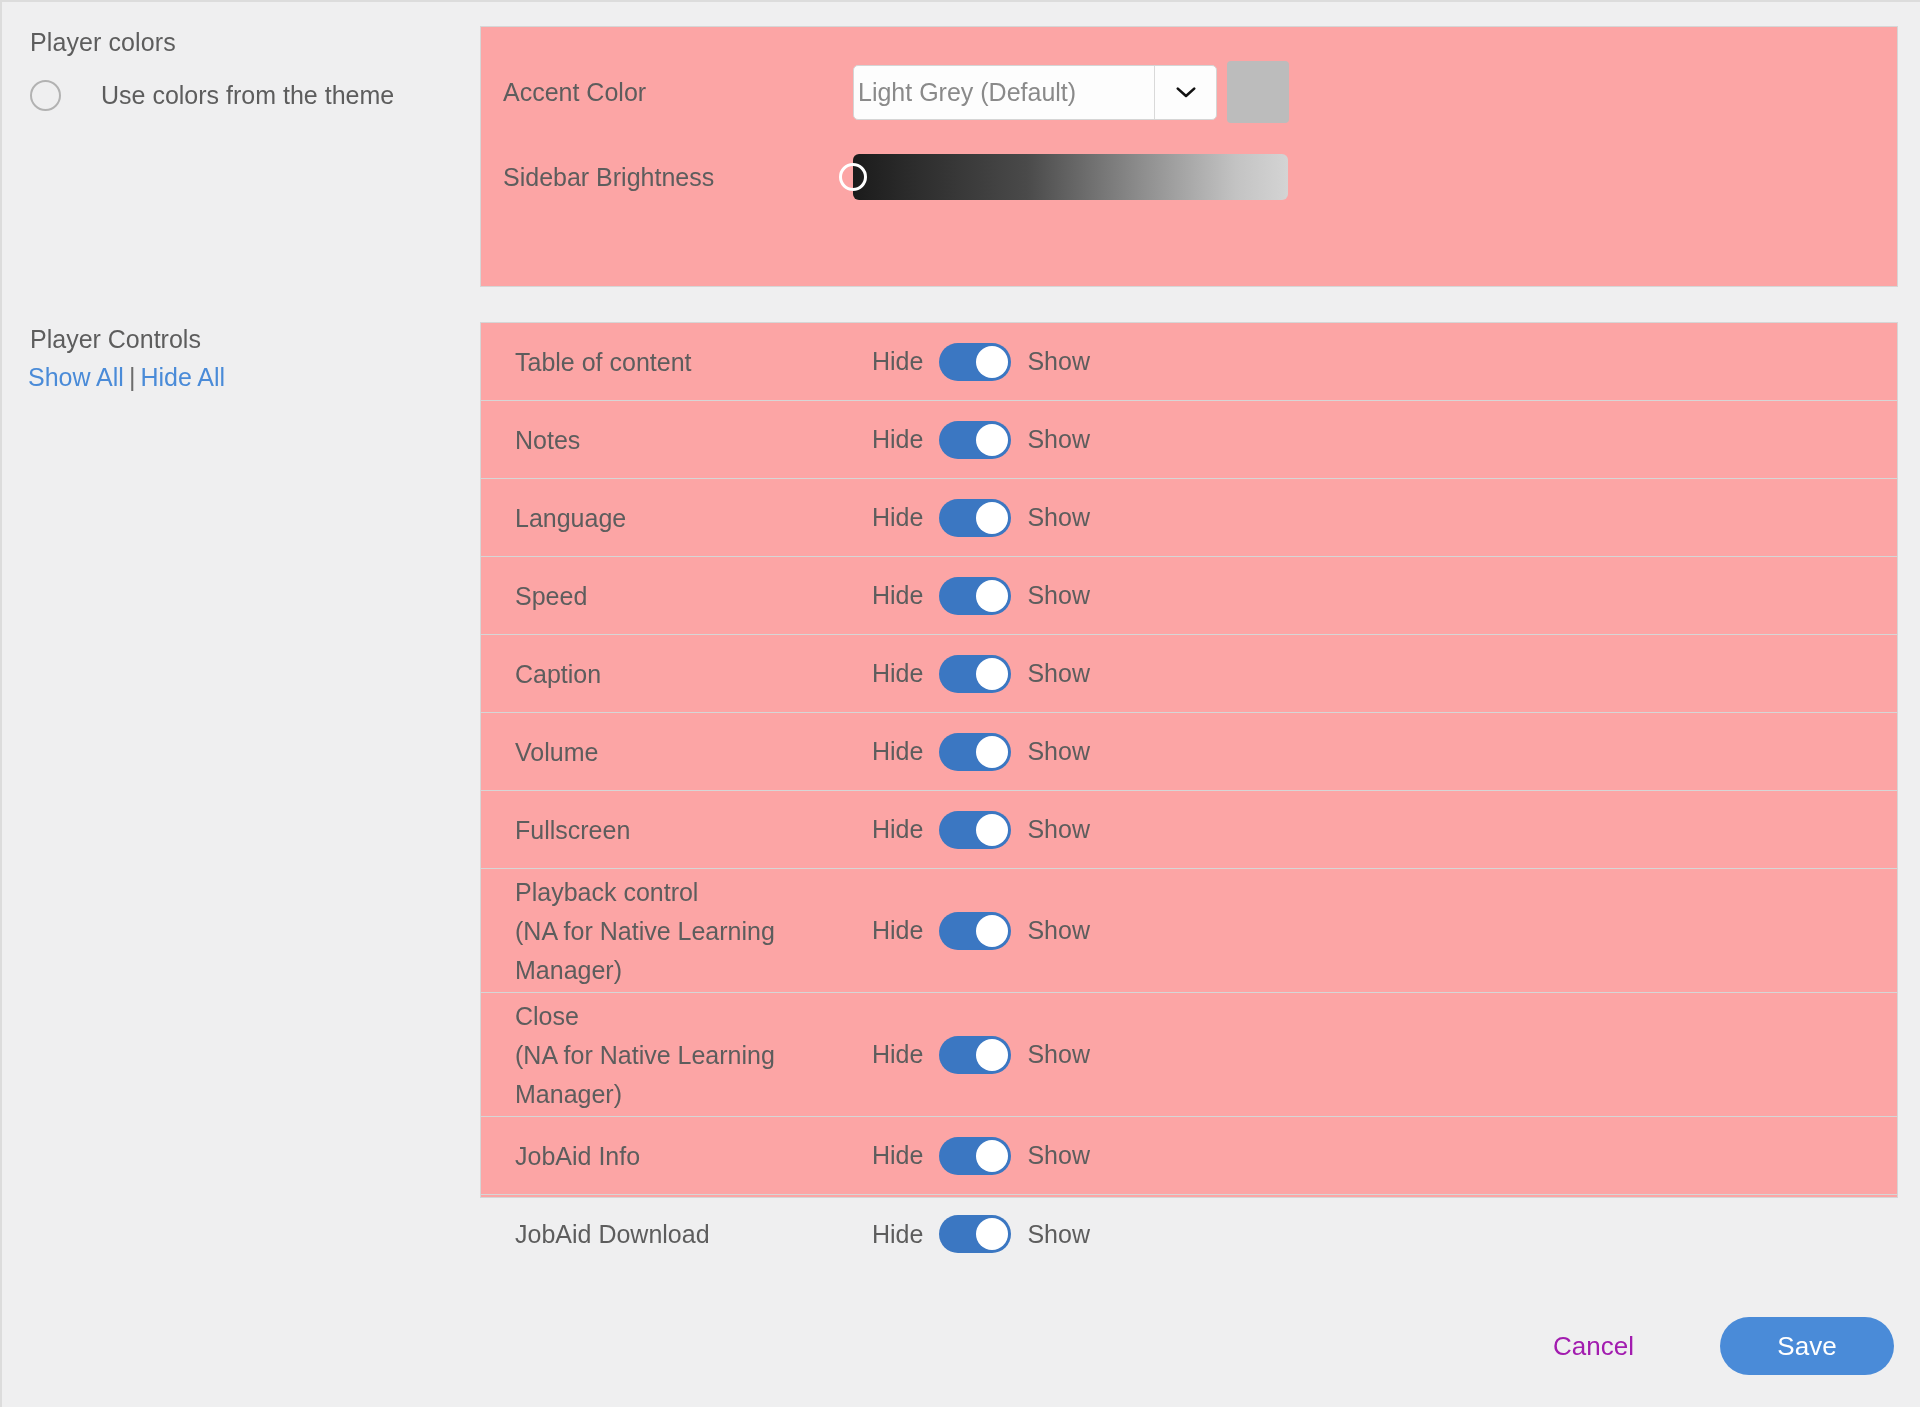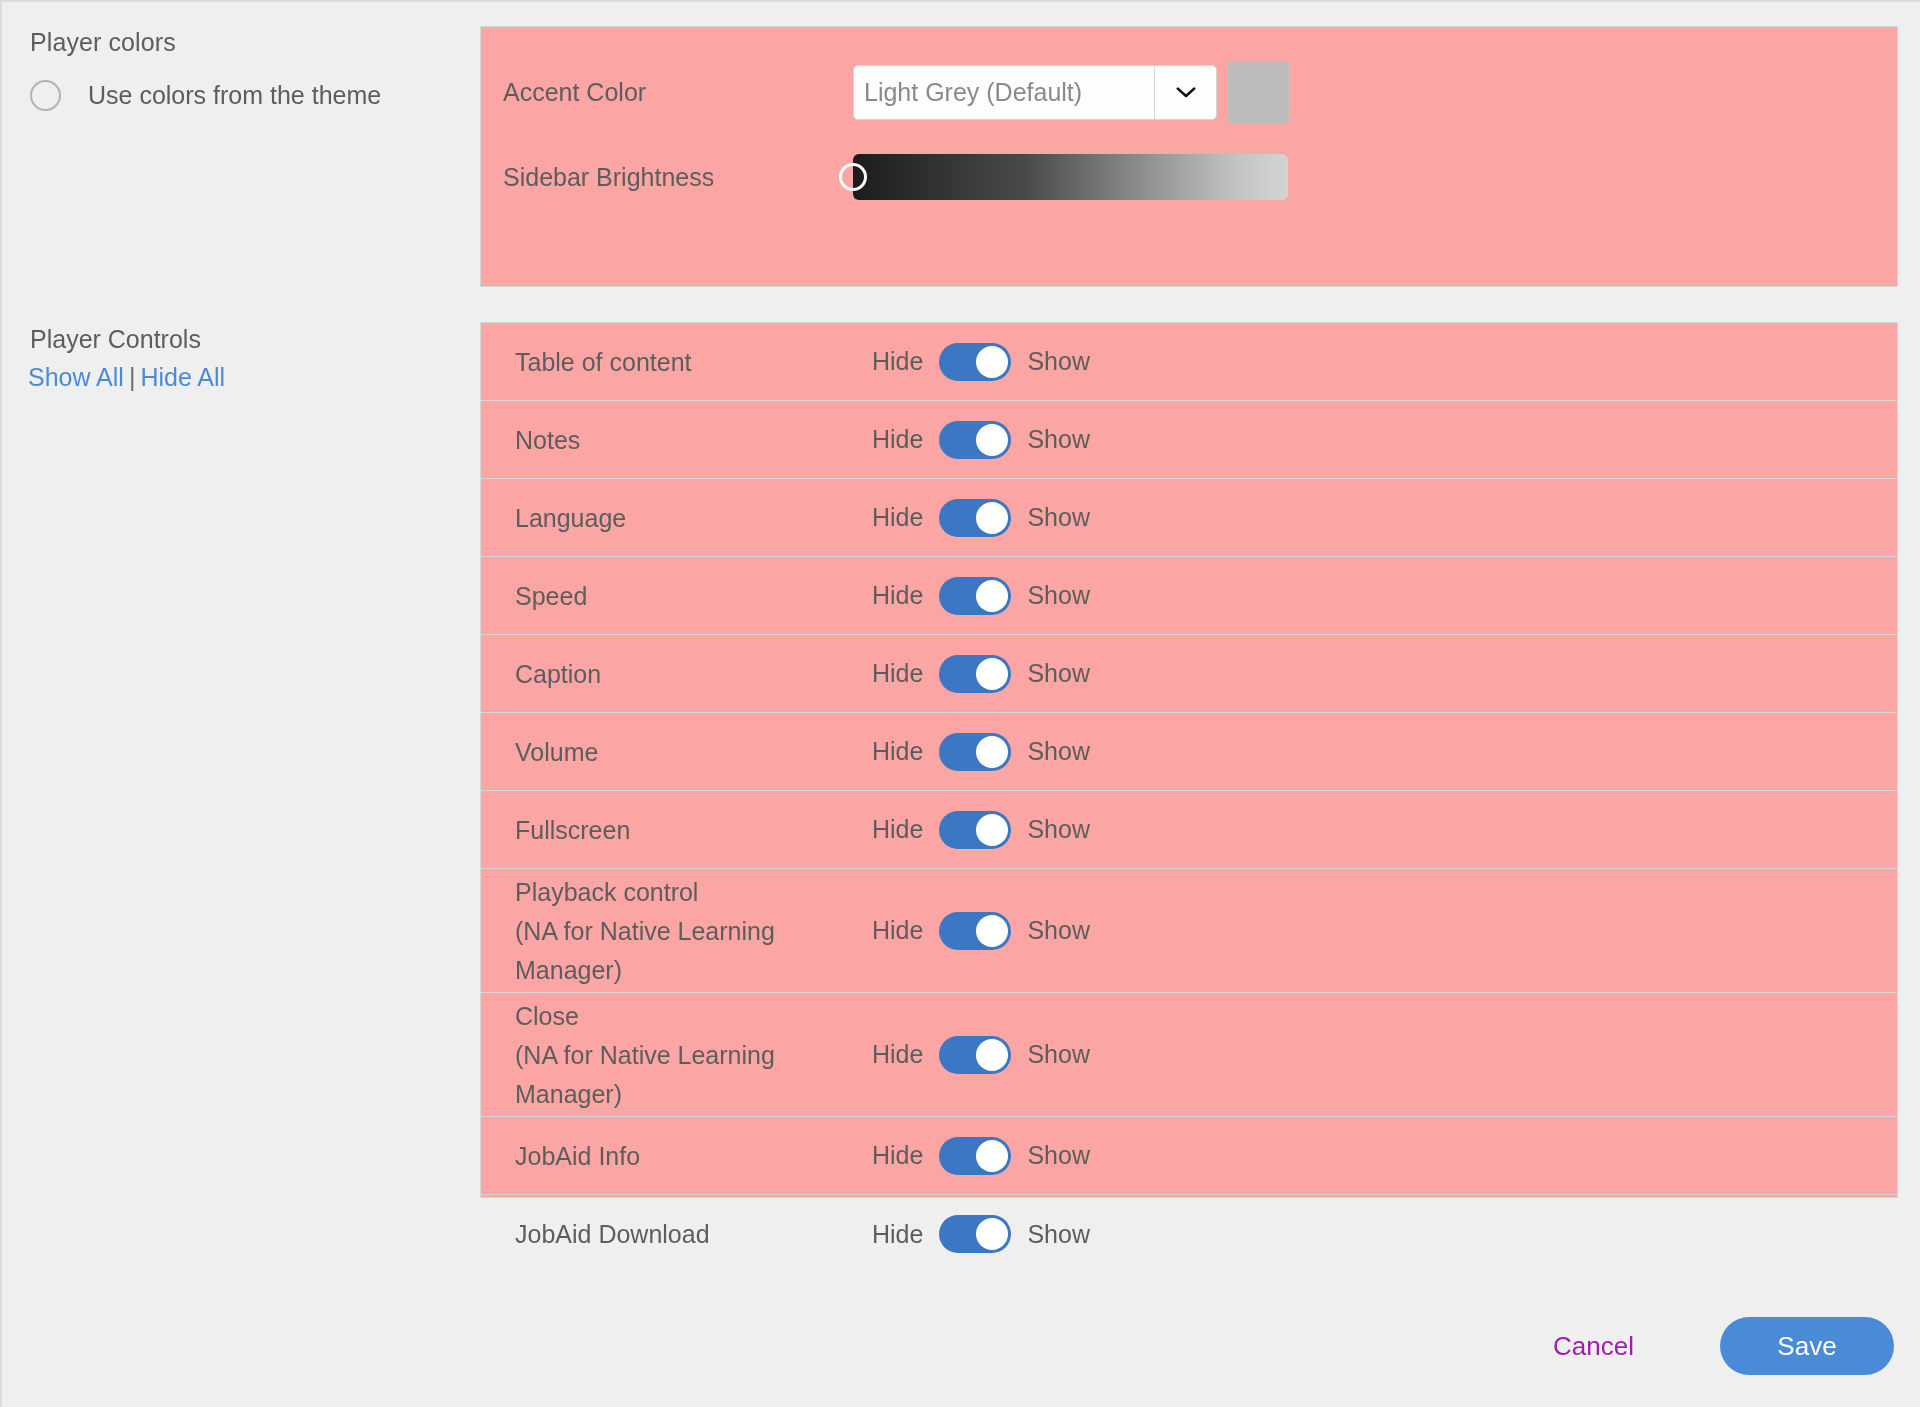--- a/index.html
+++ b/index.html
@@ -45,20 +45,21 @@
   }
   .radio-row {
     position: absolute;
     left: 0;
     width: 478px;
     height: 66px;
     display: flex;
     align-items: center;
     box-sizing: border-box;
     padding-left: 28px;
+    gap: 13px;
   }
   .radio-row.selected {
     background: #d9d9d9;
   }
   #radio-row-theme { top: 60px; }
   #radio-row-select { top: 136px; }
 
   .radio-outer {
     width: 31px;
     height: 31px;
@@ -152,21 +153,21 @@
     border: 1px solid #d5d5d5;
     border-radius: 5px;
     box-sizing: border-box;
     display: flex;
     align-items: center;
     cursor: pointer;
   }
   .select-value {
     font-size: 25px;
     color: #8a8a8a;
-    padding-left: 10px;
+    padding-left: 4px;
     flex: 1;
     white-space: nowrap;
     overflow: hidden;
   }
   .select-arrow-box {
     width: 62px;
     height: 100%;
     border-left: 1px solid #d9d9d9;
     display: flex;
     align-items: center;

